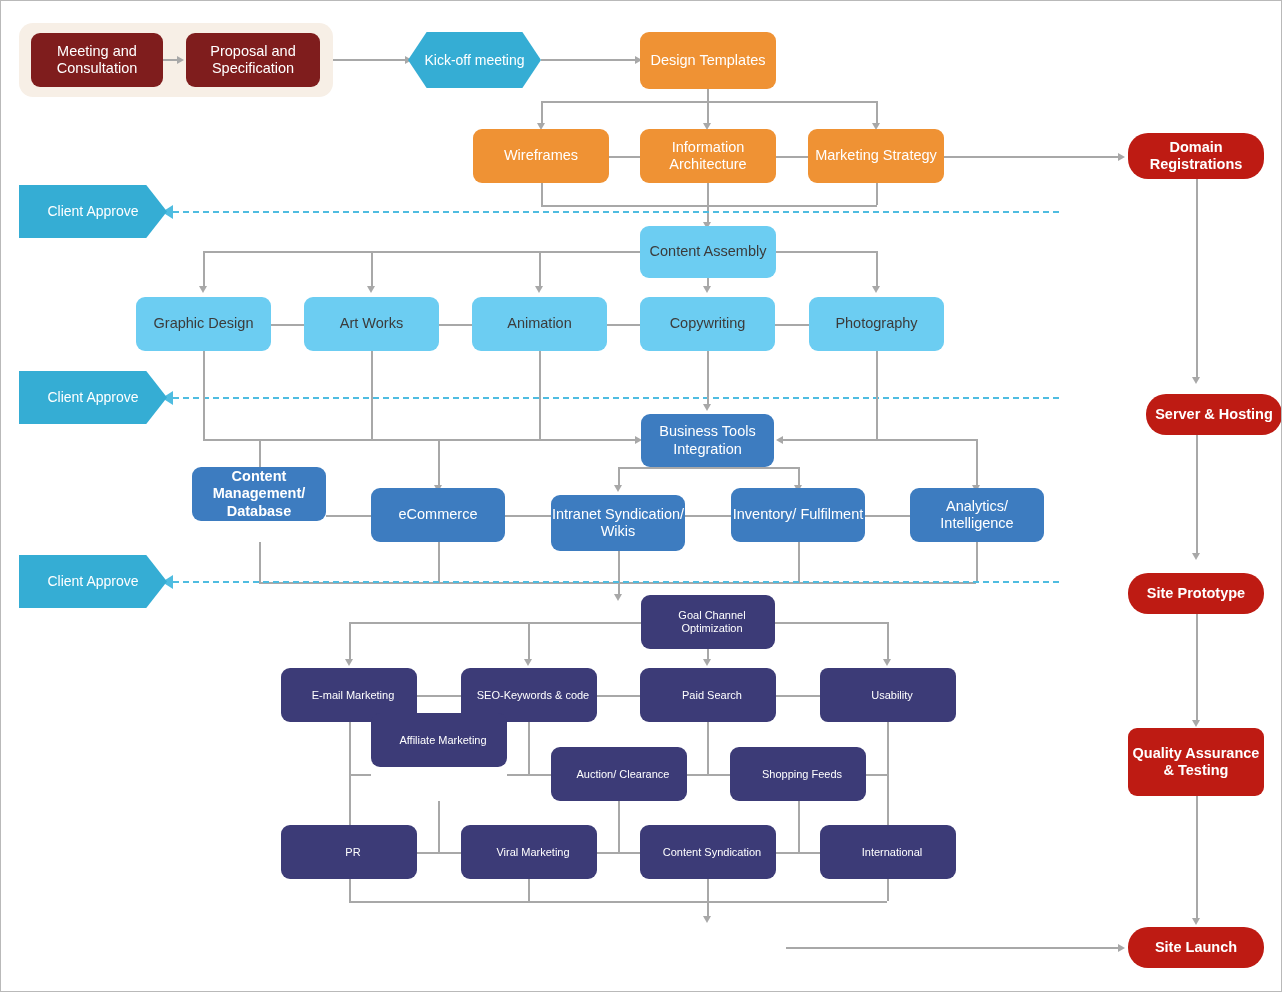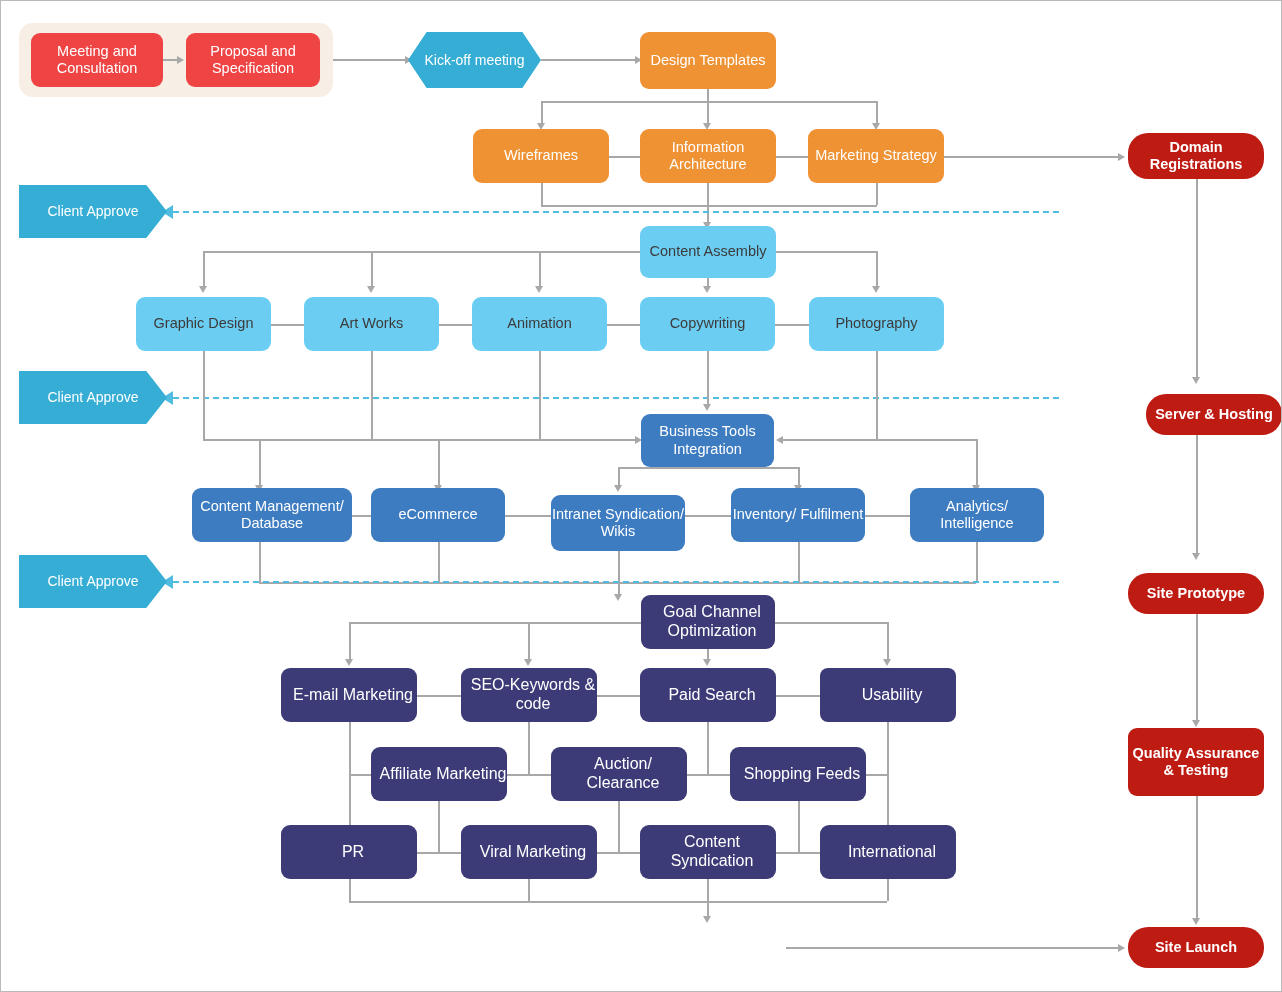--- a/index.html
+++ b/index.html
@@ -7,26 +7,26 @@
   #root{position:relative;width:1282px;height:992px;background:#ffffff;
         border:1px solid #b9b9b9;box-sizing:border-box;overflow:hidden;}
 
   .node{position:absolute;box-sizing:border-box;display:flex;
         align-items:center;justify-content:center;text-align:center;
         line-height:1.18;z-index:5;}
 
   
   .rect{border-radius:9px;}
 
-  .phase1{background:#ef4444;color:#ffffff;font-size:14.5px;}
+  .phase1{background:#7f1d1d;color:#ffffff;font-size:14.5px;}
   .phase1-band{background:#F7EFE6;border-radius:14px;z-index:1;}
   .orange{background:#EF9234;color:#ffffff;font-size:14.5px;}
   .lightblue{background:#6CCDF2;color:#3b3b3b;font-size:14.5px;}
   .midblue{background:#3D7CC0;color:#ffffff;font-size:14.5px;}
-  .navy{background:#3C3B77;color:#ffffff;font-size:16px;padding-left:8px;}
+  .navy{background:#3C3B77;color:#ffffff;font-size:11px;padding-left:8px;}
   .red{background:#BE1B13;color:#ffffff;font-size:14.5px;font-weight:bold;}
   .red.pill{border-radius:20px;}
 
   
   .hex{background:#35ADD4;color:#ffffff;font-size:14px;z-index:5;
        clip-path:polygon(14% 0%,86% 0%,100% 50%,86% 100%,14% 100%,0% 50%);}
   .hex-left{clip-path:polygon(0% 0%,86% 0%,100% 50%,86% 100%,0% 100%);}
 
   
   .ln{position:absolute;background:#a8a8a8;z-index:2;}
@@ -148,21 +148,21 @@
   <div class="ln lnv" style="left:437px;top:438px;height:48px;"></div>
   <div class="ln lnv" style="left:617px;top:466px;height:20px;"></div>
   <div class="ln lnh" style="left:617px;top:466px;width:180px;"></div>
   <div class="ln lnv" style="left:797px;top:466px;height:20px;"></div>
   <div class="arrow arr-down" style="left:253.5px;top:484px;"></div>
   <div class="arrow arr-down" style="left:432.5px;top:484px;"></div>
   <div class="arrow arr-down" style="left:612.5px;top:484px;"></div>
   <div class="arrow arr-down" style="left:792.5px;top:484px;"></div>
   <div class="arrow arr-down" style="left:970.5px;top:484px;"></div>
 
-  <div class="node rect midblue" style="left:191px;top:487px;width:160px;height:54px;">Content Management/ Database</div>
+  <div class="node rect midblue" style="left:191px;top:466px;width:134px;height:54px;font-weight:bold;">Content Management/ Database</div>
   <div class="node rect midblue" style="left:370px;top:487px;width:134px;height:54px;">eCommerce</div>
   <div class="node rect midblue" style="left:550px;top:494px;width:134px;height:56px;">Intranet Syndication/ Wikis</div>
   <div class="node rect midblue" style="left:730px;top:487px;width:134px;height:54px;">Inventory/ Fulfilment</div>
   <div class="node rect midblue" style="left:909px;top:487px;width:134px;height:54px;">Analytics/ Intelligence</div>
 
   <div class="ln lnh" style="left:325px;top:514px;width:45px;"></div>
   <div class="ln lnh" style="left:504px;top:514px;width:46px;"></div>
   <div class="ln lnh" style="left:684px;top:514px;width:46px;"></div>
   <div class="ln lnh" style="left:864px;top:514px;width:45px;"></div>
 
@@ -193,21 +193,21 @@
 
   <div class="node rect navy" style="left:280px;top:667px;width:136px;height:54px;">E-mail Marketing</div>
   <div class="node rect navy" style="left:639px;top:667px;width:136px;height:54px;">Paid Search</div>
   <div class="node rect navy" style="left:460px;top:667px;width:136px;height:54px;">SEO-Keywords &amp; code</div>
   <div class="node rect navy" style="left:819px;top:667px;width:136px;height:54px;border-radius:8px;">Usability</div>
 
   <div class="ln lnh" style="left:416px;top:694px;width:44px;"></div>
   <div class="ln lnh" style="left:596px;top:694px;width:43px;"></div>
   <div class="ln lnh" style="left:775px;top:694px;width:44px;"></div>
 
-  <div class="node rect navy" style="left:370px;top:746px;width:136px;height:54px;">Affiliate Marketing</div>
+  <div class="node rect navy" style="left:370px;top:712px;width:136px;height:54px;">Affiliate Marketing</div>
   <div class="node rect navy" style="left:550px;top:746px;width:136px;height:54px;">Auction/ Clearance</div>
   <div class="node rect navy" style="left:729px;top:746px;width:136px;height:54px;">Shopping Feeds</div>
 
   <div class="ln lnh" style="left:506px;top:773px;width:44px;"></div>
   <div class="ln lnh" style="left:686px;top:773px;width:43px;"></div>
 
   <div class="ln lnv" style="left:348px;top:721px;height:52px;"></div>
   <div class="ln lnh" style="left:348px;top:773px;width:22px;"></div>
   <div class="ln lnv" style="left:527px;top:721px;height:52px;"></div>
   <div class="ln lnh" style="left:527px;top:773px;width:23px;"></div>

